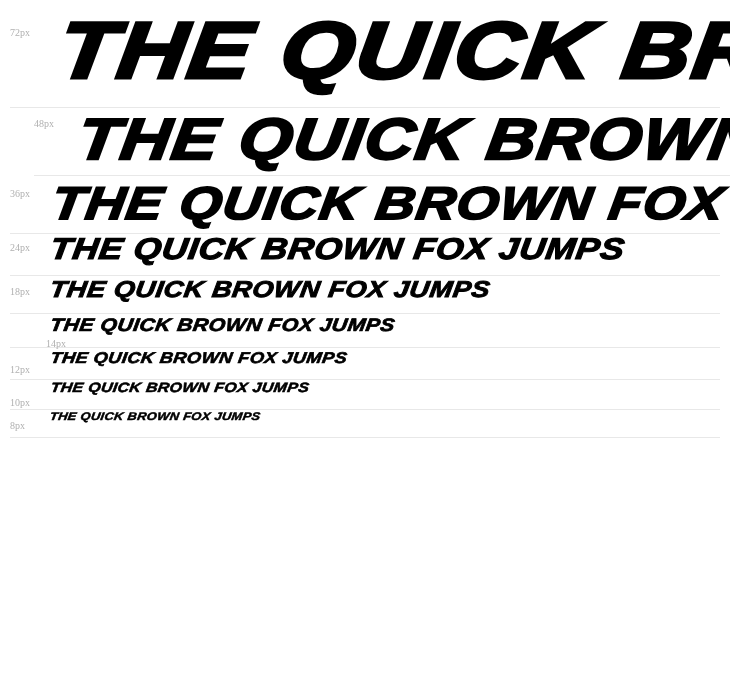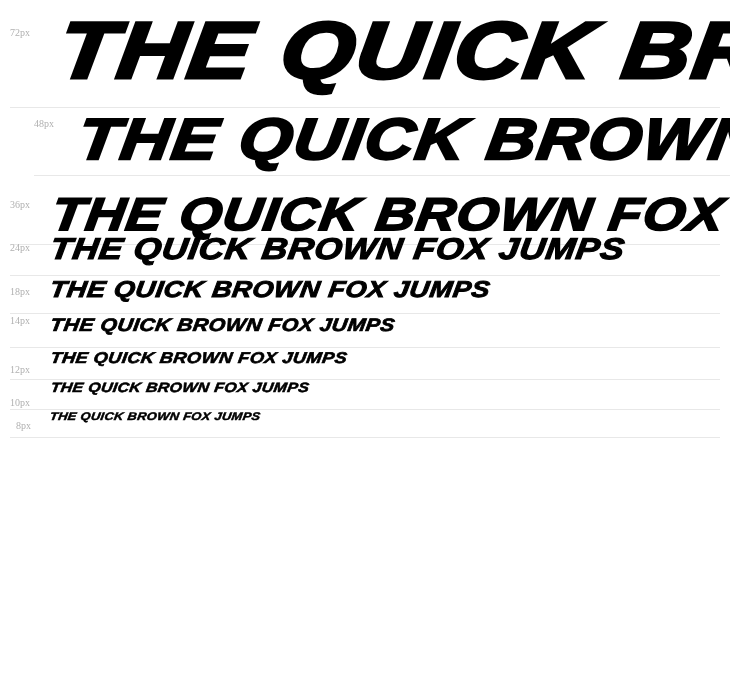--- a/index.html
+++ b/index.html
@@ -35,48 +35,48 @@
   <div class="row" style="top:0; height:107px;">
     <span class="label" style="top:27px;">72px</span>
     <span class="sample" style="left:56px; top:1px; font-size:80px; line-height:100px;">THE QUICK BROWN FOX JUMPS</span>
   </div>
 
   <div class="row" style="top:107px; height:68px;margin-left:24px;">
     <span class="label" style="top:11px;">48px</span>
     <span class="sample" style="left:49px; top:-2px; font-size:58px; line-height:68px;">THE QUICK BROWN FOX JUMPS</span>
   </div>
 
-  <div class="row" style="top:188px; height:56px;">
+  <div class="row" style="top:177px; height:56px;">
     <span class="label" style="top:11px;">36px</span>
     <span class="sample" style="left:46px; top:-2px; font-size:46px; line-height:56px;">THE QUICK BROWN FOX JUMPS</span>
   </div>
 
   <div class="row" style="top:231px; height:44px;">
     <span class="label" style="top:11px;">24px</span>
     <span class="sample" style="left:43px; top:0px; font-size:30px; line-height:36px;">THE QUICK BROWN FOX JUMPS</span>
   </div>
 
   <div class="row" style="top:275px; height:38px;">
     <span class="label" style="top:11px;">18px</span>
     <span class="sample" style="left:42px; top:0px; font-size:23px; line-height:28px;">THE QUICK BROWN FOX JUMPS</span>
   </div>
 
   <div class="row" style="top:313px; height:34px;">
-    <span class="label" style="top:2px;">14px</span>
+    <span class="label" style="top:25px;margin-left:36px;">14px</span>
     <span class="sample" style="left:42px; top:1px; font-size:18px; line-height:22px;">THE QUICK BROWN FOX JUMPS</span>
   </div>
 
   <div class="row" style="top:347px; height:32px;">
     <span class="label" style="top:17px;">12px</span>
     <span class="sample" style="left:42px; top:1px; font-size:15.5px; line-height:19px;">THE QUICK BROWN FOX JUMPS</span>
   </div>
 
   <div class="row" style="top:379px; height:30px;">
     <span class="label" style="top:18px;">10px</span>
     <span class="sample" style="left:42px; top:0px; font-size:13.5px; line-height:17px;">THE QUICK BROWN FOX JUMPS</span>
   </div>
 
   <div class="row" style="top:409px; height:28px;">
-    <span class="label" style="top:11px;margin-left:6px;">8px</span>
+    <span class="label" style="top:11px;">8px</span>
     <span class="sample" style="left:41px; top:0px; font-size:11px; line-height:14px;">THE QUICK BROWN FOX JUMPS</span>
   </div>
 
 </div>
 
 </body></html>

